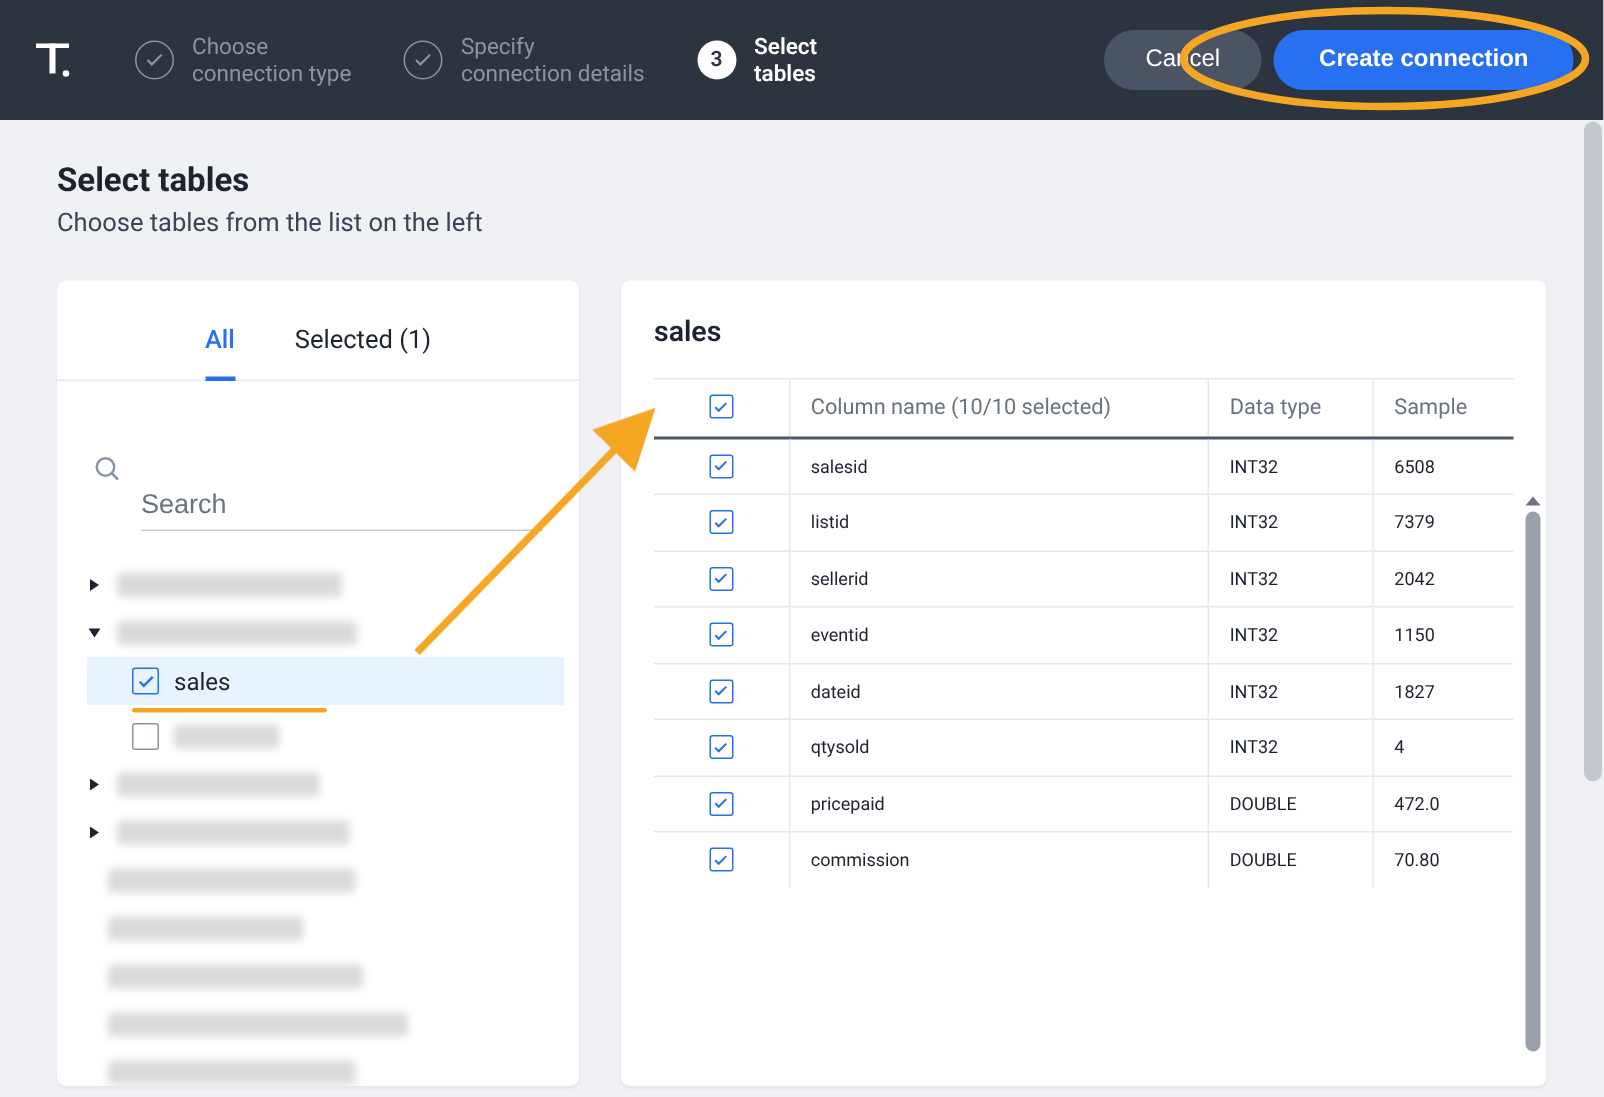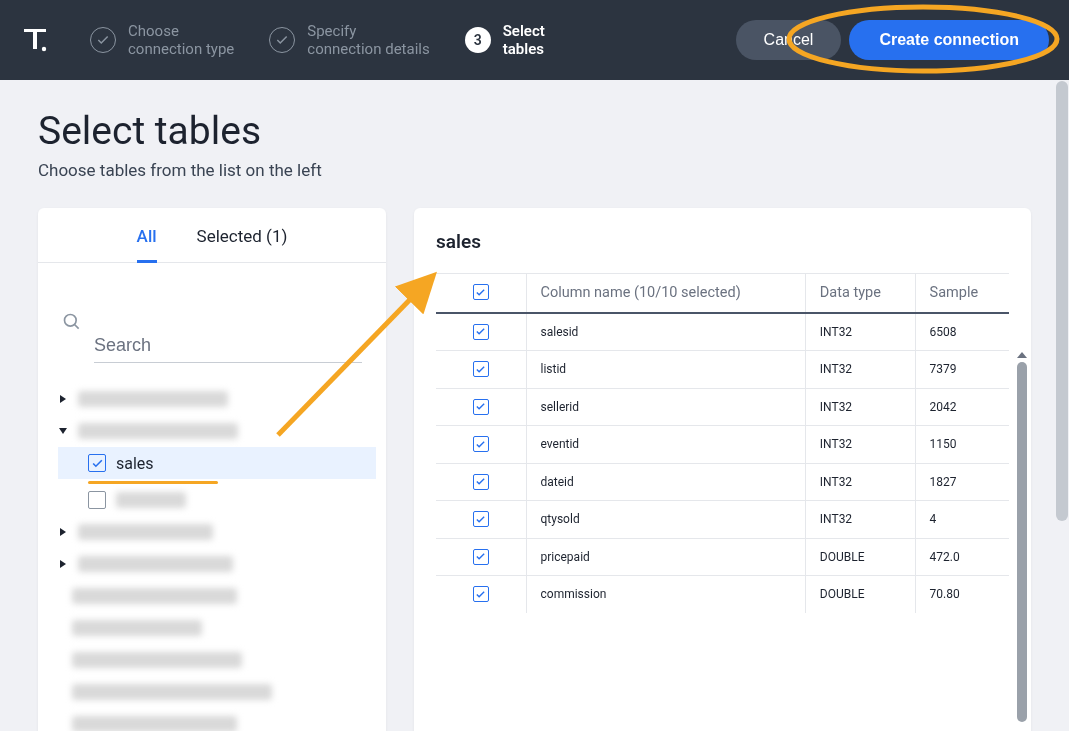--- a/index.html
+++ b/index.html
@@ -21,30 +21,30 @@
     .header-actions { display: flex; align-items: center; gap: 8px; }
     .btn-cancel { background: #4a5464; color: #fff; border: none; padding: 11px 28px; border-radius: 30px; font-size: 16px; cursor: pointer; }
     .btn-create { background: #2770ef; color: #fff; border: none; padding: 11px 30px; border-radius: 30px; font-size: 16px; cursor: pointer; font-weight: 700; }
 
     
     .annotation-ellipse { position: absolute; right: 6px; top: 2px; width: 280px; height: 74px; pointer-events: none; z-index: 10; }
     .annotation-ellipse svg { width: 100%; height: 100%; }
 
     
     .page-header { padding: 28px 38px 10px; }
-    .page-title { font-size: 39px; font-weight: 400; color: #1d232f; }
+    .page-title { font-size: 22px; font-weight: 700; color: #1d232f; }
     .page-sub { font-size: 17px; color: #3a4453; margin-top: 6px; }
 
     
     .main { display: flex; gap: 28px; padding: 18px 38px 0; height: calc(731px - 80px - 96px); }
     .left-panel { width: 348px; background: #fff; border-radius: 6px; box-shadow: 0 1px 3px rgba(0,0,0,0.06); display: flex; flex-direction: column; overflow: hidden; }
     .right-panel { flex: 1; background: #fff; border-radius: 6px; box-shadow: 0 1px 3px rgba(0,0,0,0.06); padding: 22px 22px 0; position: relative; overflow: hidden; }
 
     
-    .tabs { display: flex; justify-content: center; gap: 40px; padding-top: 18px; border-bottom: 1px solid #e5e7eb; }
+    .tabs { display: flex; justify-content: center; gap: 40px; padding-top: 30px; border-bottom: 1px solid #e5e7eb; }
     .tab { padding-bottom: 14px; font-size: 17px; color: #1d232f; cursor: pointer; }
     .tab.active { color: #2770ef; border-bottom: 3px solid #2770ef; margin-bottom: -1px; font-weight: 500; }
 
     
     .left-search-row { display: flex; align-items: center; gap: 12px; padding: 18px 24px 10px; }
     .left-search-row svg { width: 20px; height: 20px; stroke: #8b95a1; }
     .left-search { flex: 1; border: none; border-bottom: 1px solid #c8cdd4; font-size: 18px; padding: 6px 0; color: #6b7280; outline: none; background: transparent; margin-top: 48px; }
     .left-search::placeholder { color: #6b7280; }
 
     

